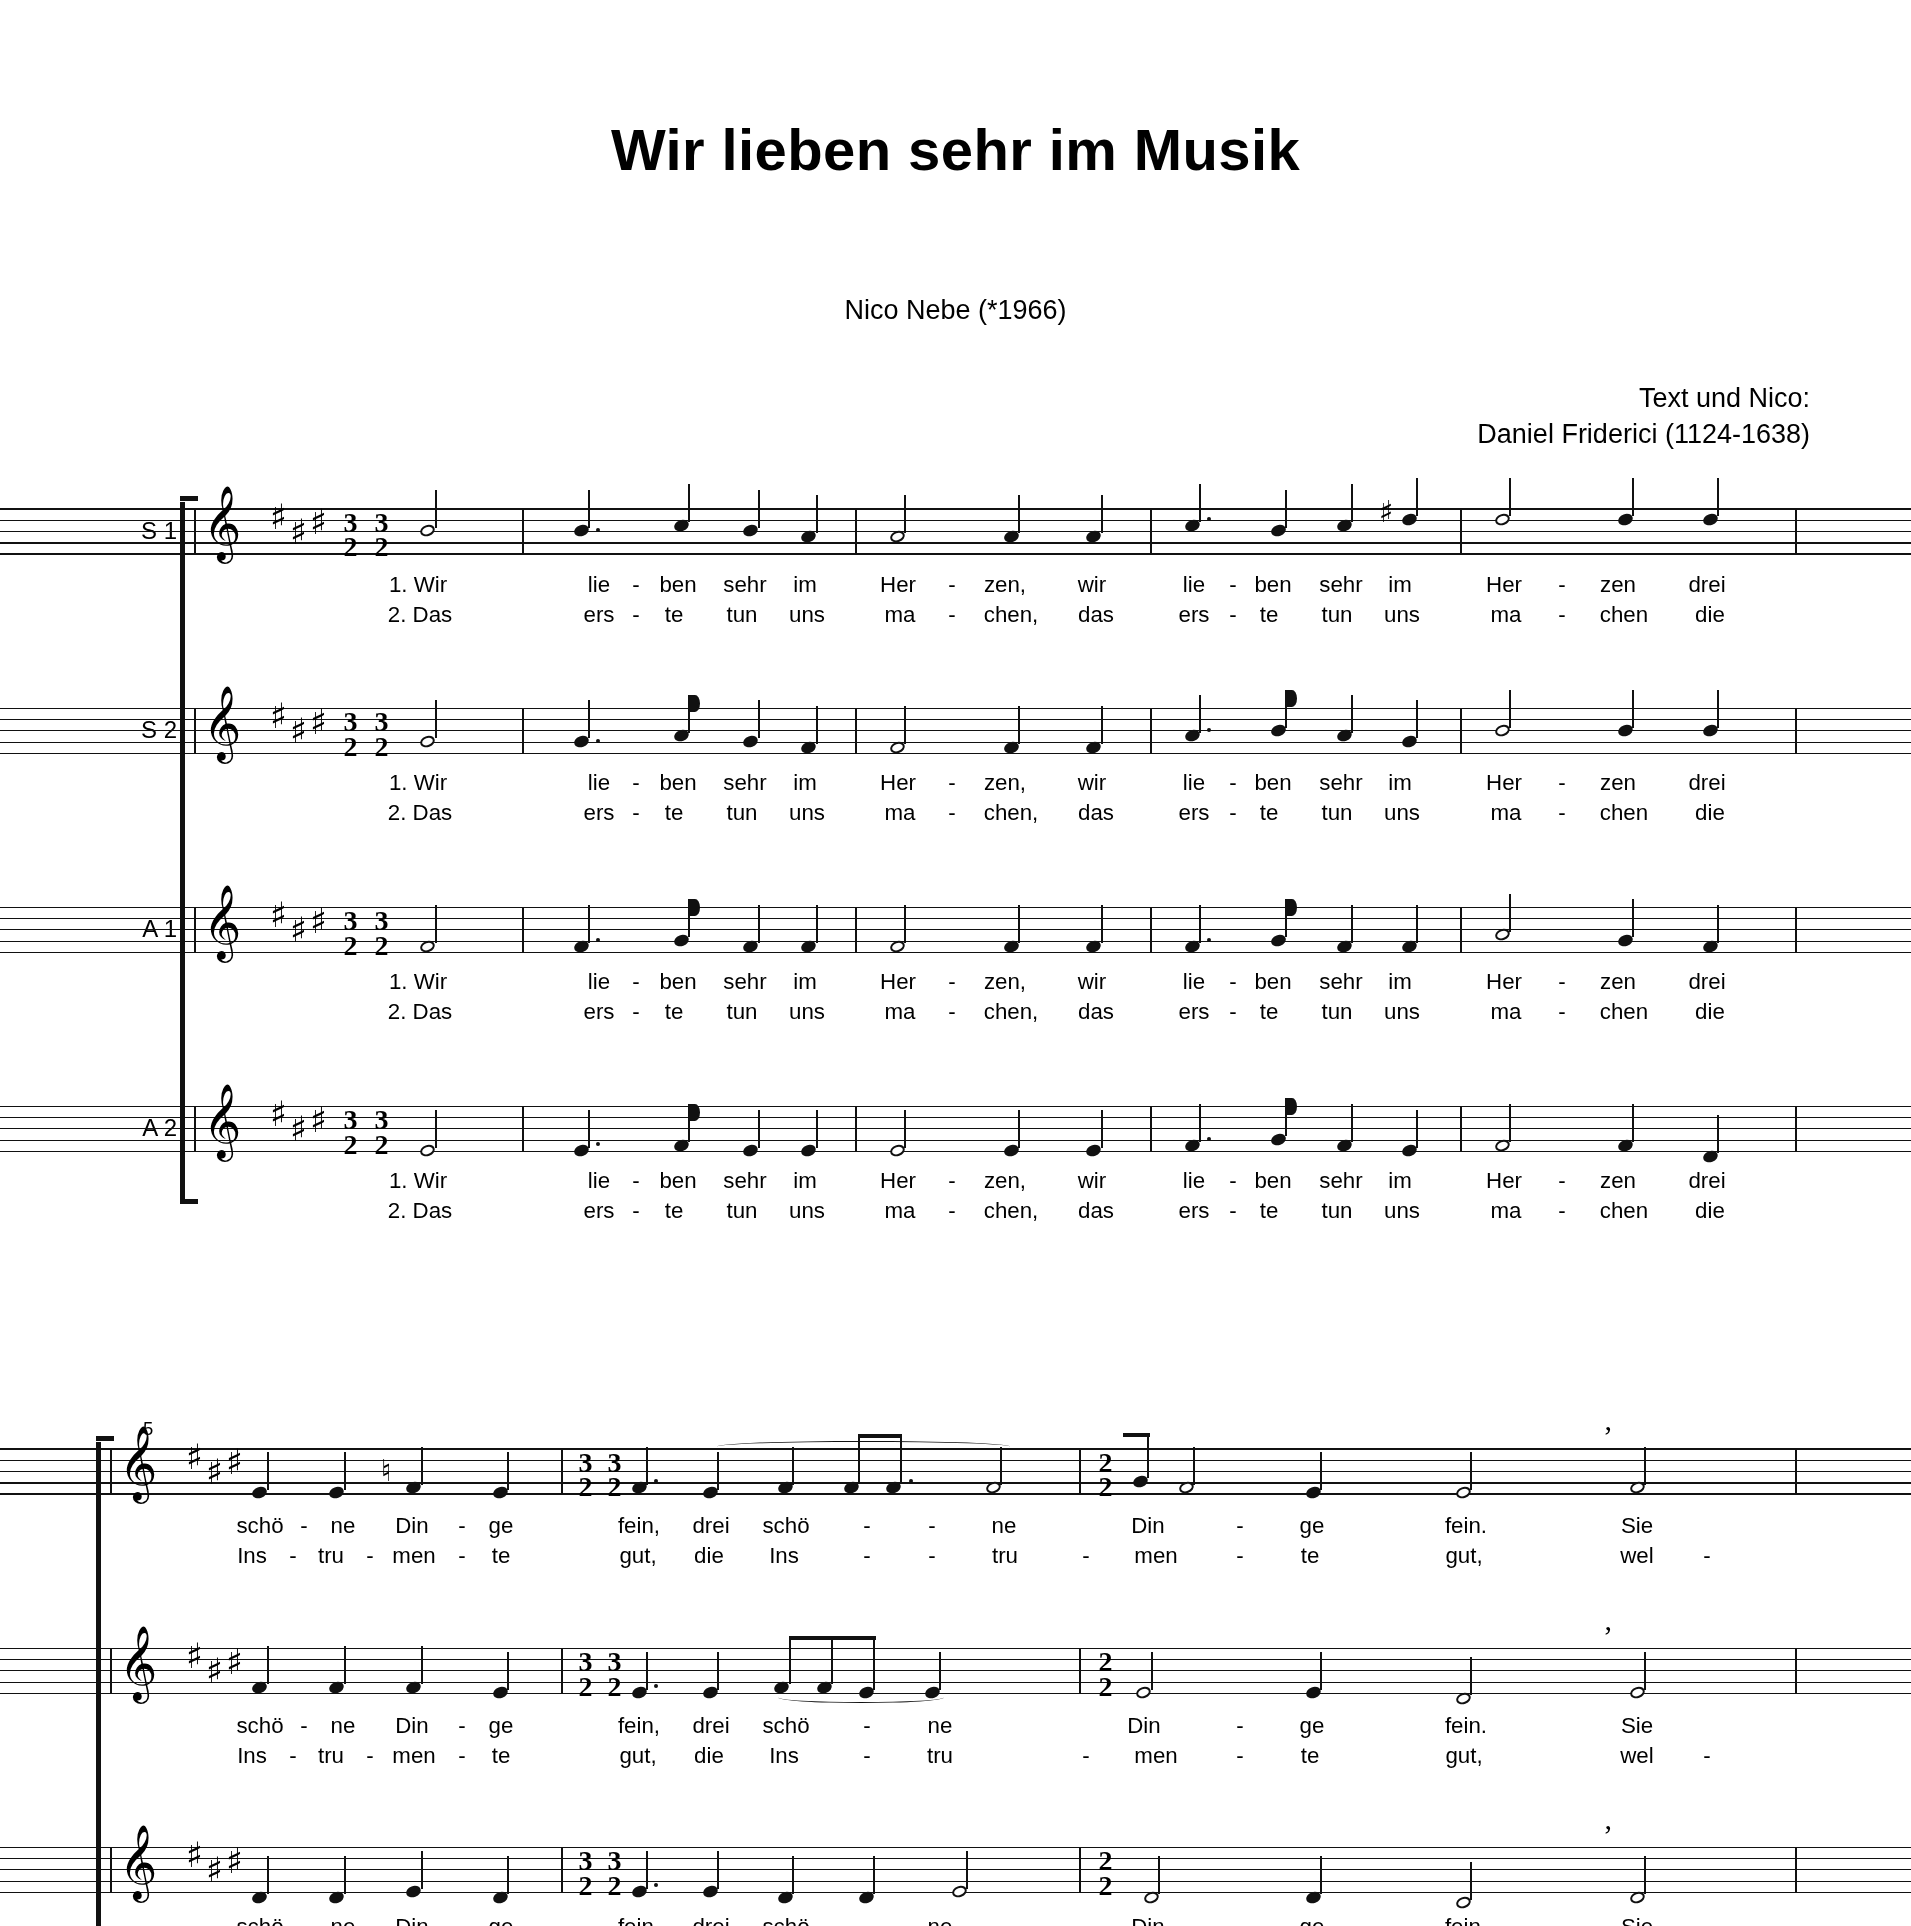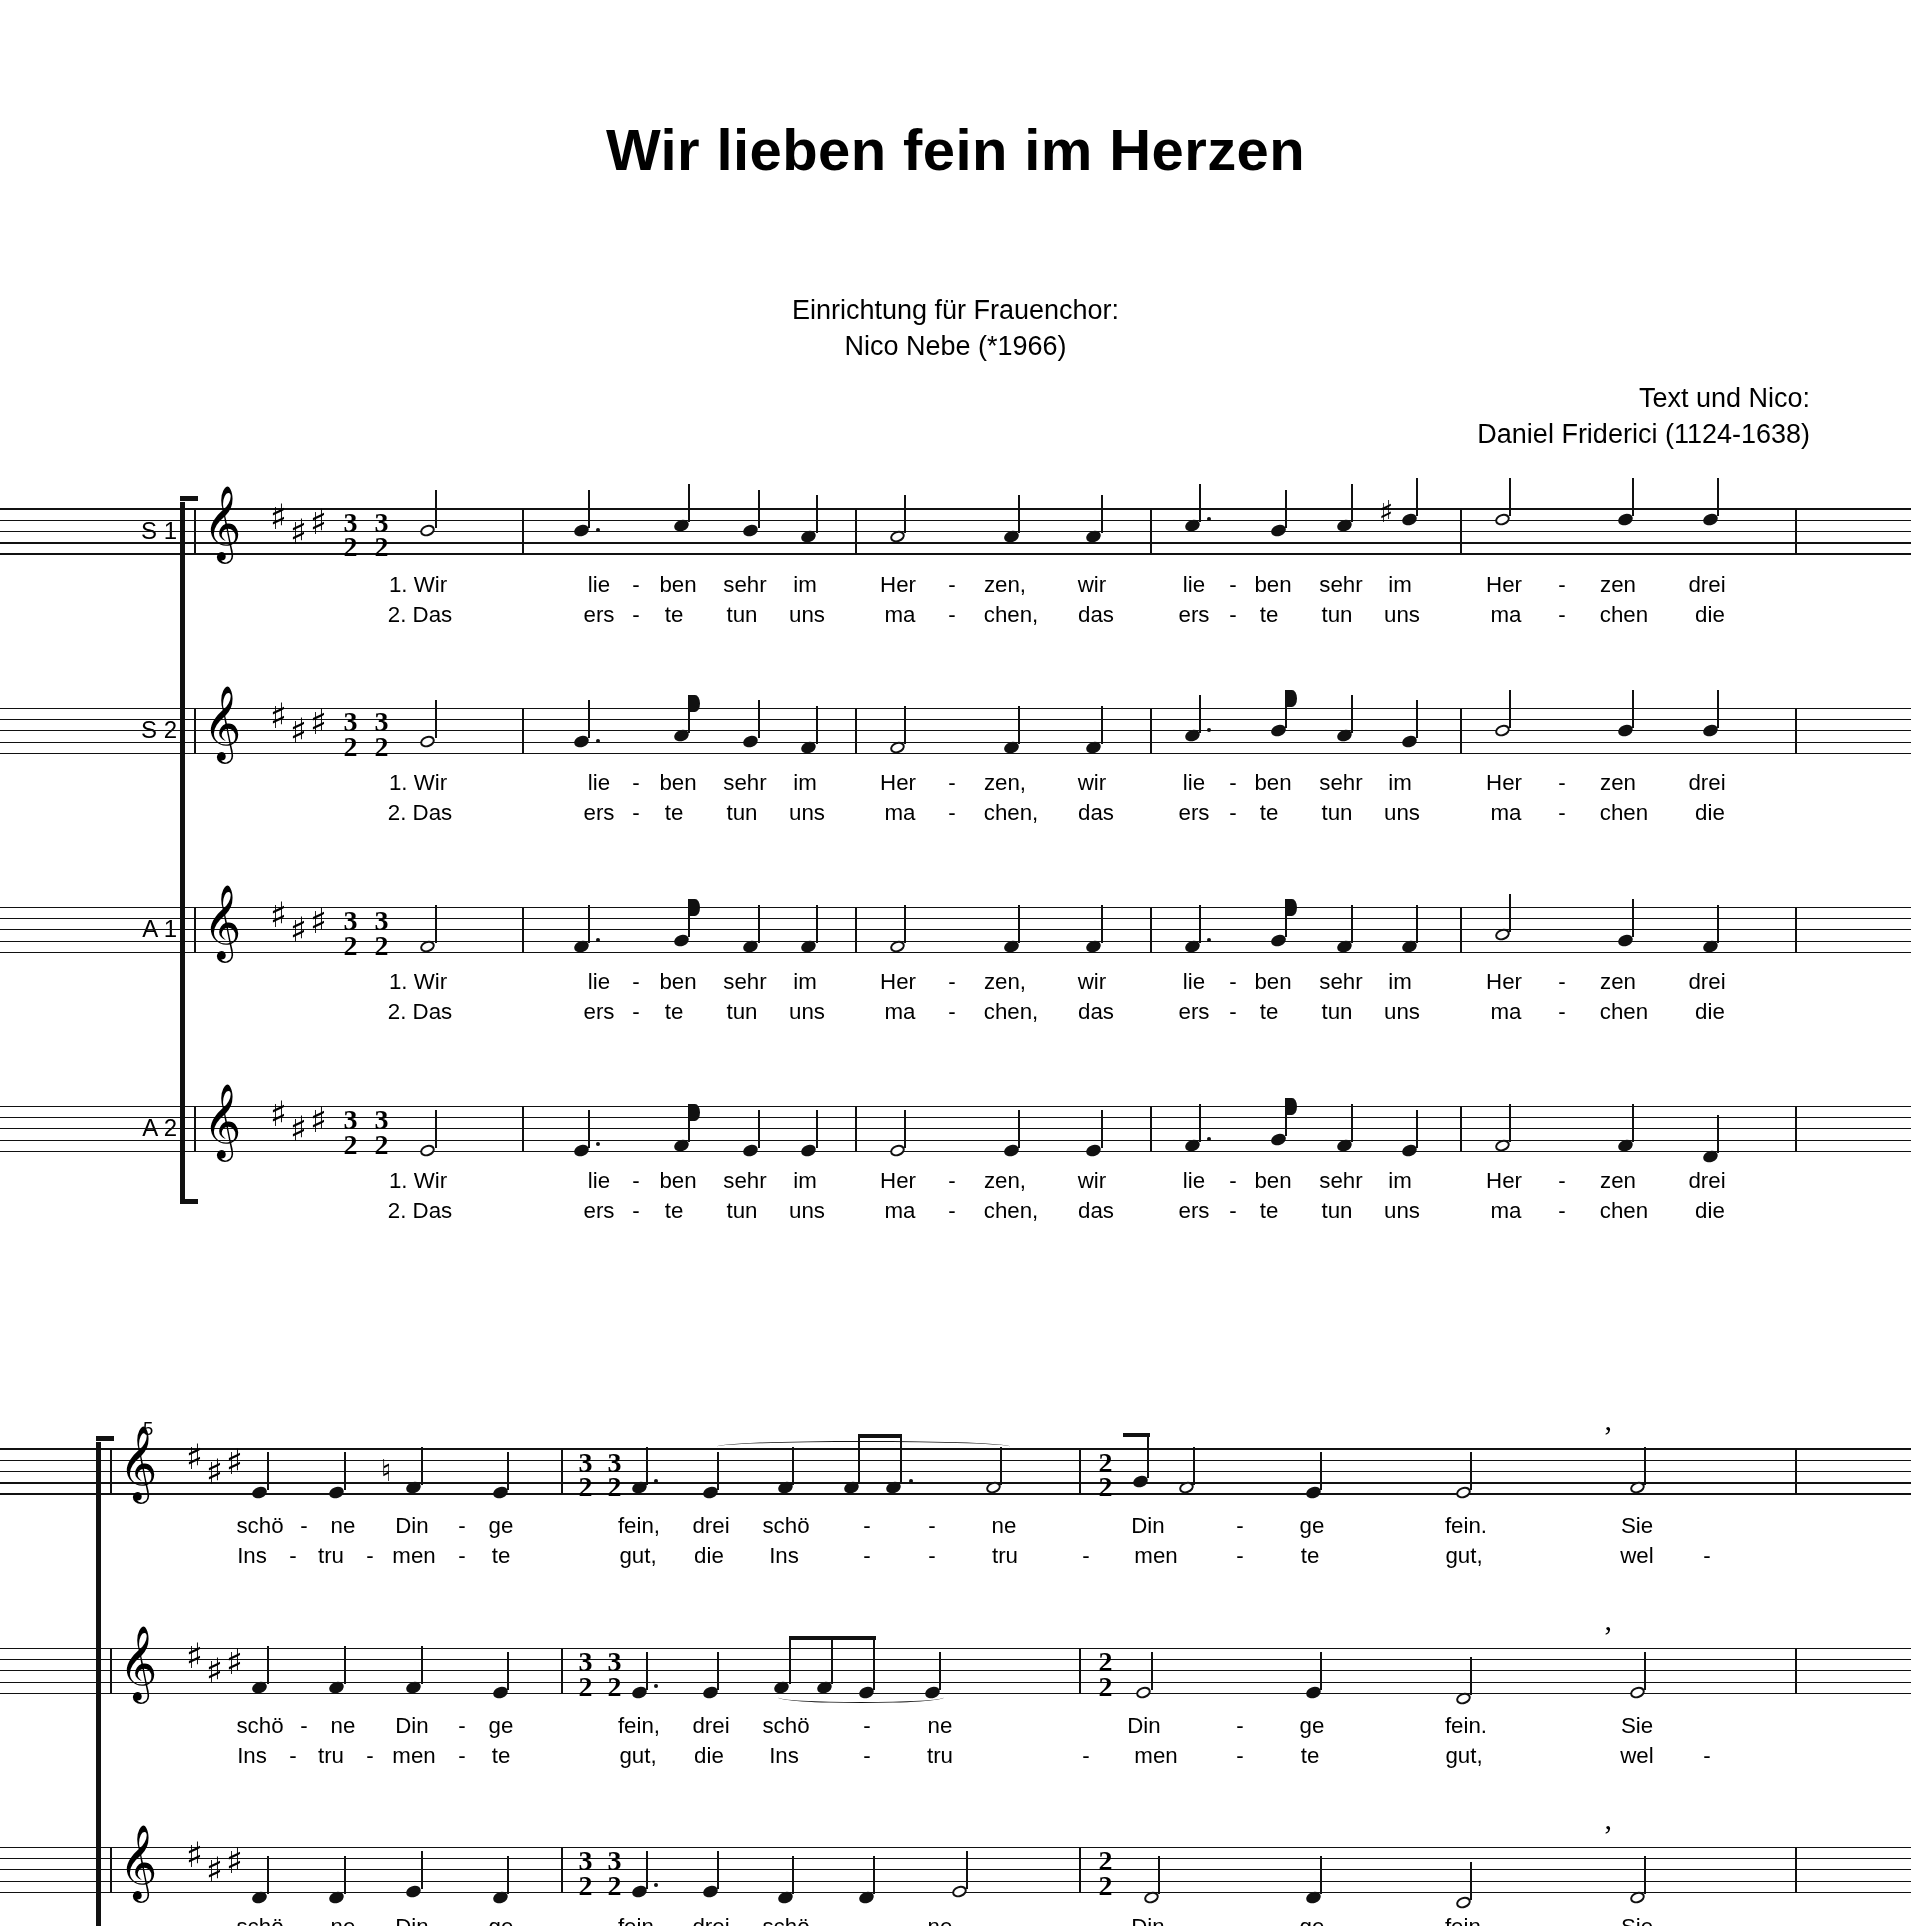--- a/index.html
+++ b/index.html
@@ -202,23 +202,22 @@
     color: #000;
     white-space: pre;
     transform: translateX(-50%);
   }
 </style>
 </head>
 <body>
 
 <div class="page">
 
-  <div class="title">Wir lieben fein im Herzen</div>
+  <div class="title">Wir lieben sehr im Musik</div>
   <div class="arranger">
-    <div>Einrichtung für Frauenchor:</div>
     <div>Nico Nebe (*1966)</div>
   </div>
   <div class="credit">
     <div>Text und Nico:</div>
     <div>Daniel Friderici (1124-1638)</div>
   </div>
 
   <div class="system" style="top:493px;height:794px;">
 
     <div class="sysbrace" style="left:180px;top:8.5px;height:697px;"></div>

